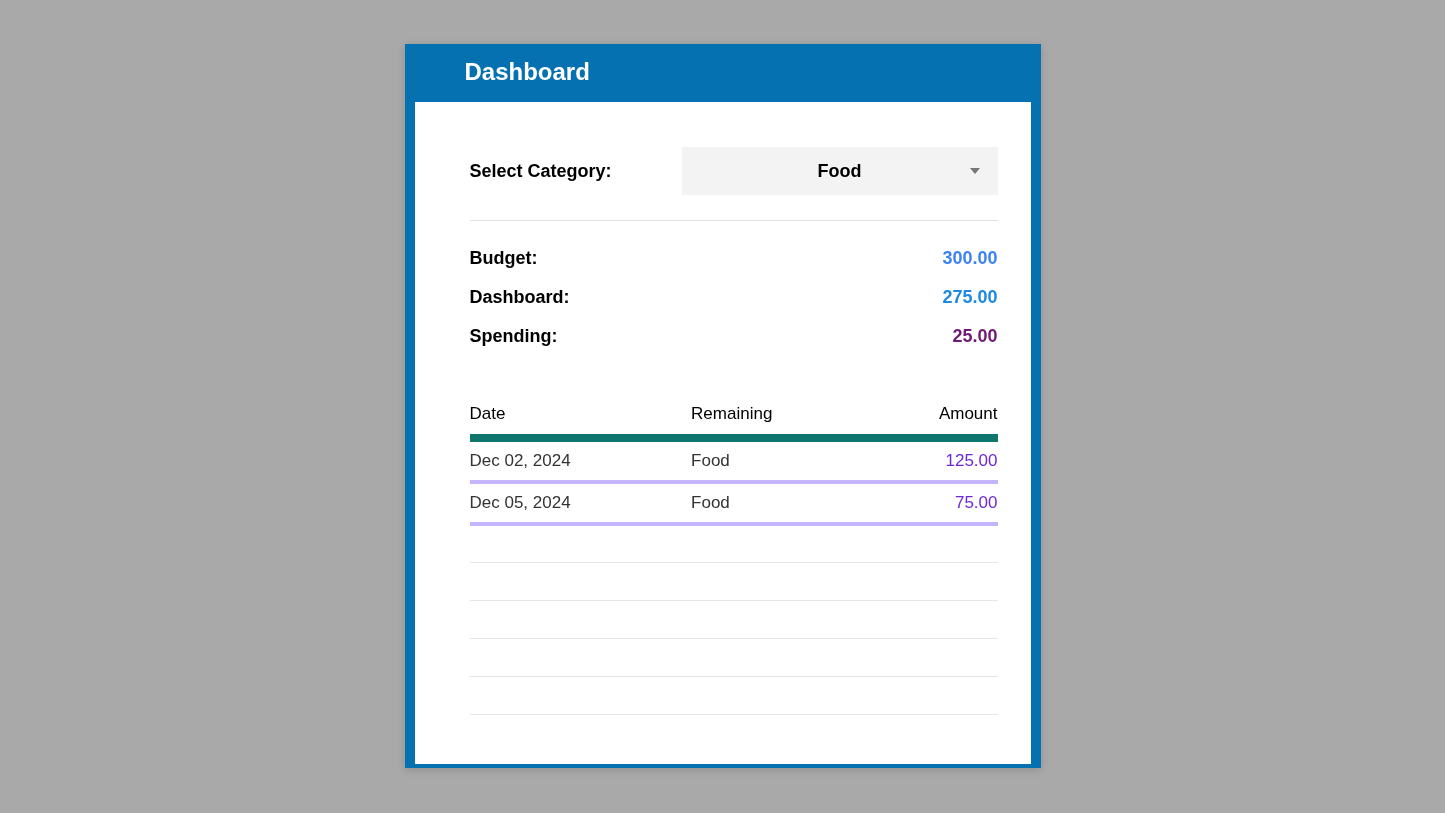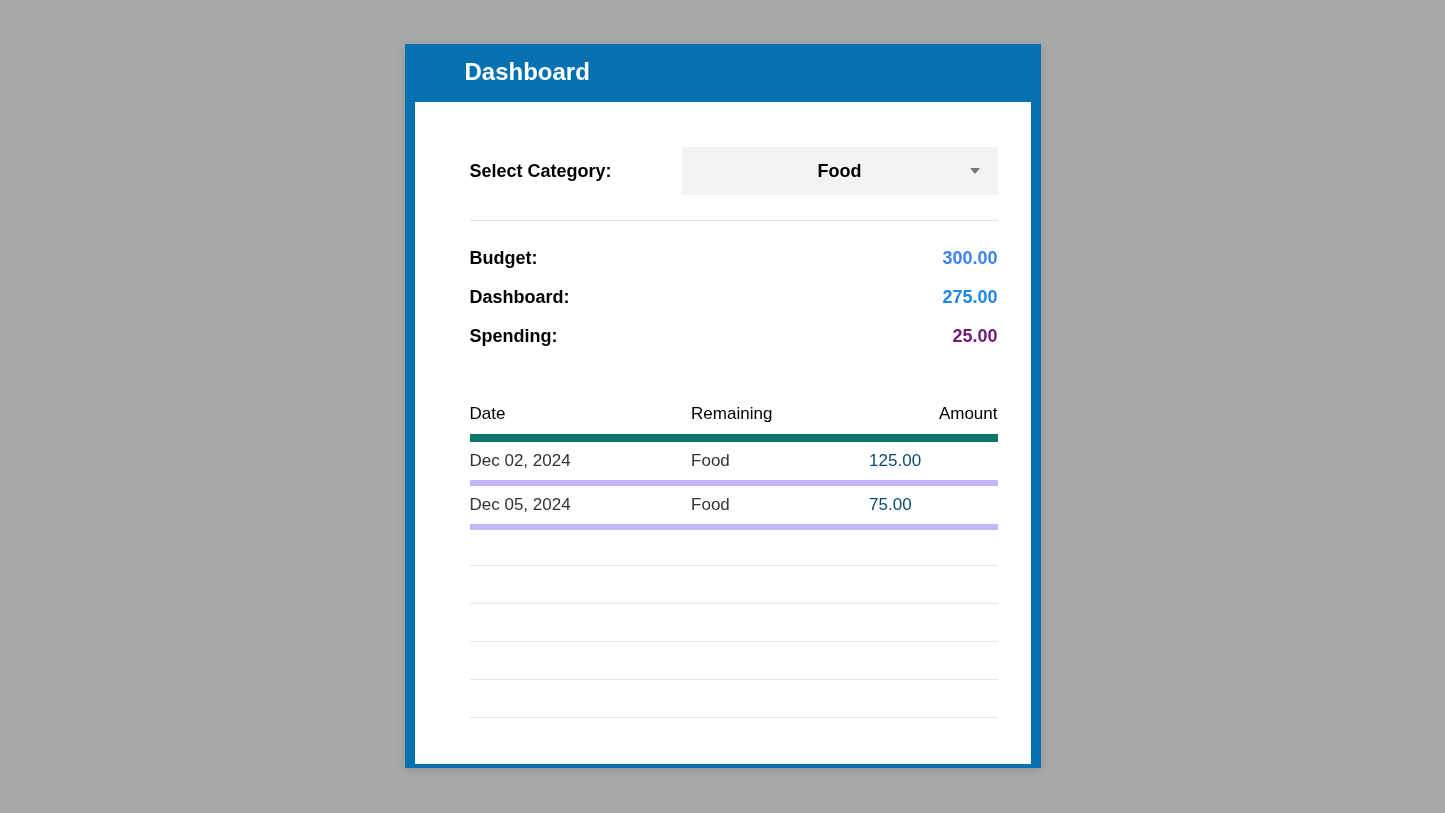--- a/index.html
+++ b/index.html
@@ -93,26 +93,26 @@
     }
     thead th {
       text-align: left;
       font-weight: normal;
       padding: 8px 0 10px 0;
       border-bottom: 8px solid #0f766e;
     }
     thead th:last-child { text-align: right; }
     tbody td {
       padding: 9px 0;
-      border-bottom: 6px solid #c4b5fd;
+      border-bottom: 4px solid #c4b5fd;
       color: #333;
     }
     tbody td.amount {
-      text-align: left;
-      color: #0c4a6e;
+      text-align: right;
+      color: #6d28d9;
       margin-top: 12px;
     }
     tbody tr.empty td {
       height: 38px;
       padding: 0;
       border-bottom: 1px solid #e6e6e6;
     }
   </style>
 </head>
 <body>

